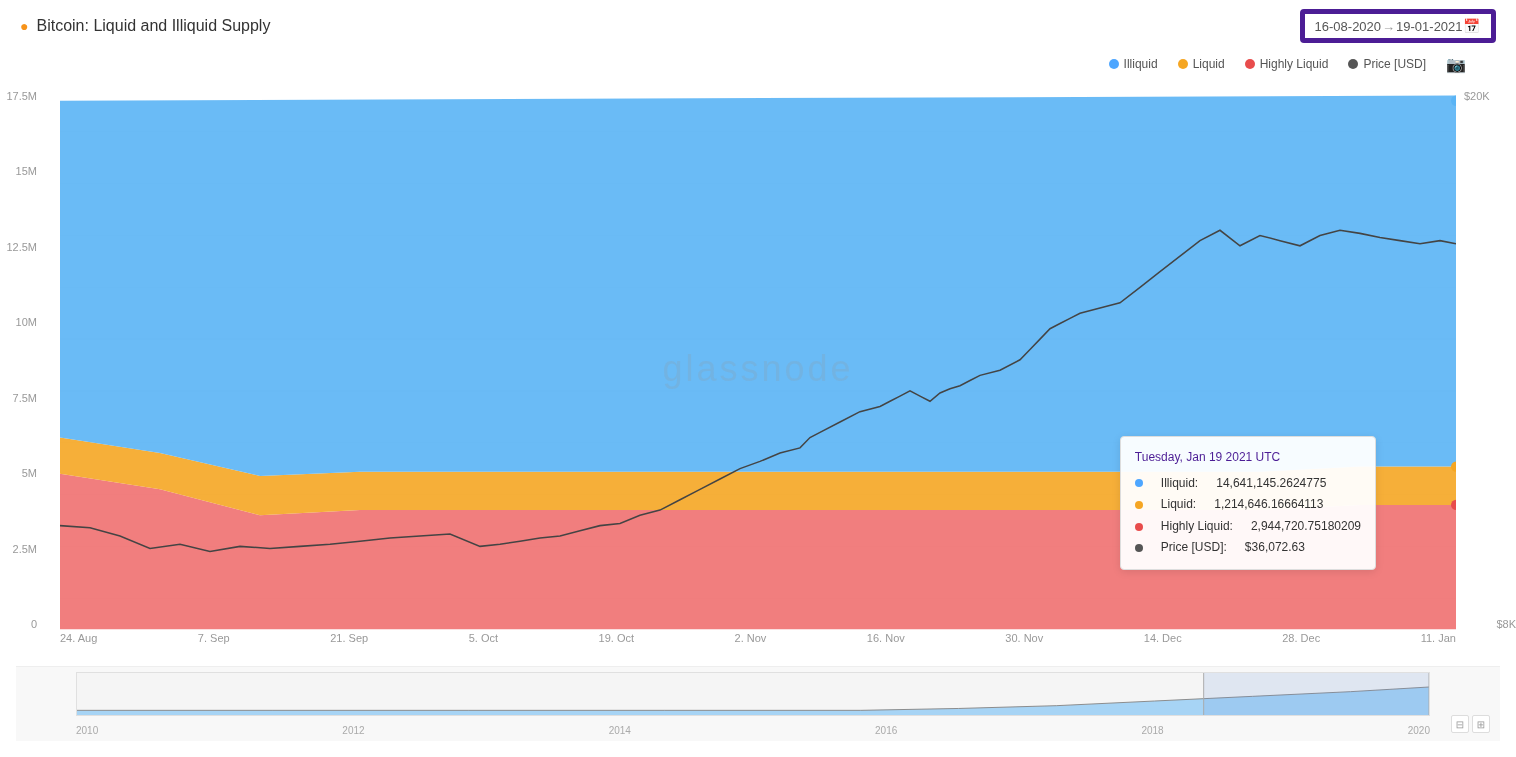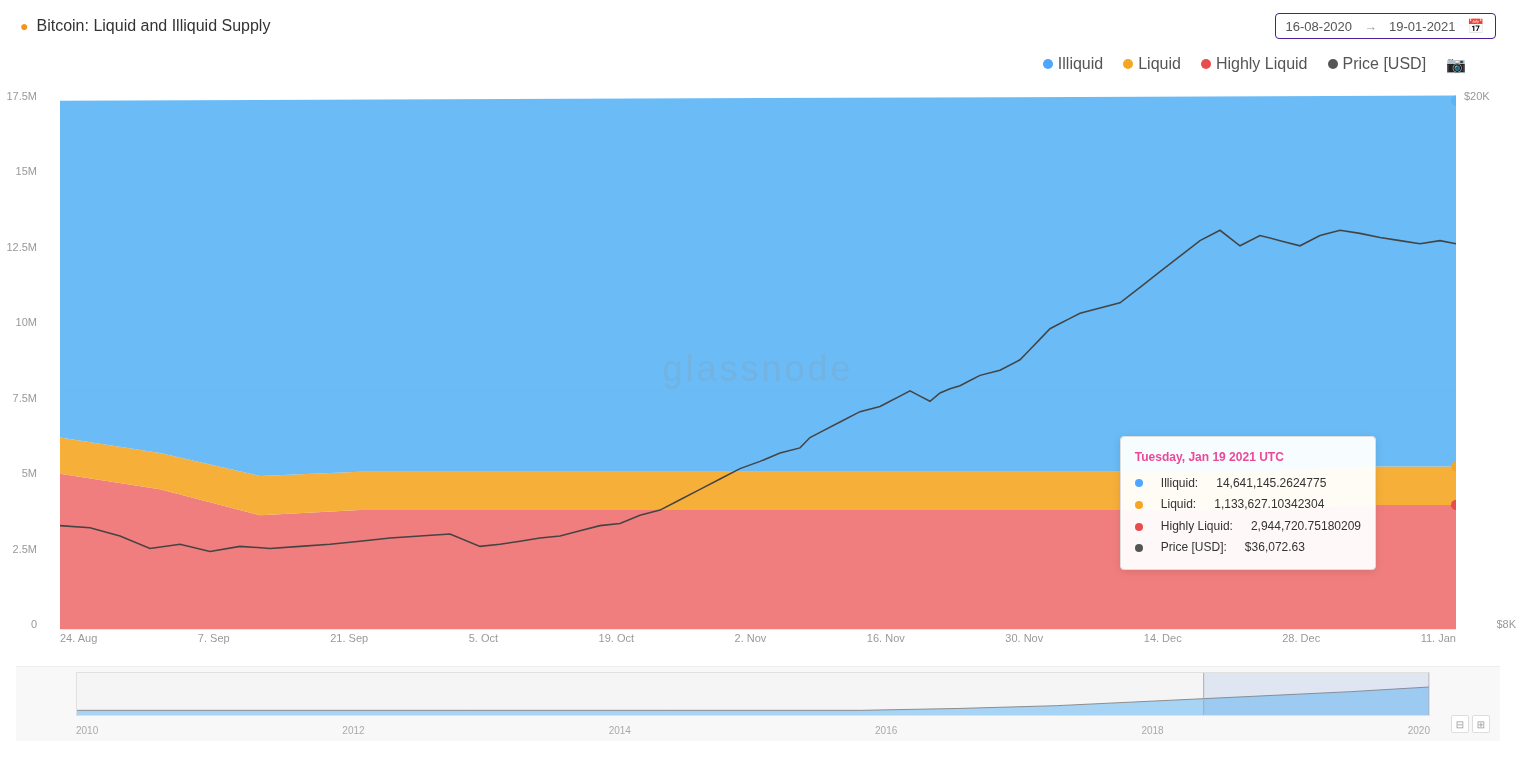--- a/index.html
+++ b/index.html
@@ -26,24 +26,24 @@
       font-weight: 500;
       color: #333;
       display: flex;
       align-items: center;
       gap: 8px;
     }
 
     .date-range {
       display: flex;
       align-items: center;
-      gap: 12px;
+      gap: 1px;
       font-size: 13px;
       color: #555;
-      border: 1px solid #4c1d95;
+      border: 5px solid #4c1d95;
       padding: 4px 10px;
       border-radius: 4px;
     }
 
     .date-range .arrow {
       color: #999;
     }
 
     .calendar-icon {
       color: #999;
@@ -56,21 +56,21 @@
       justify-content: flex-end;
       padding: 4px 50px 4px 0;
       gap: 20px;
       height: 32px;
     }
 
     .legend-item {
       display: flex;
       align-items: center;
       gap: 5px;
-      font-size: 16px;
+      font-size: 12px;
       color: #555;
     }
 
     .legend-dot {
       width: 10px; height: 10px;
       border-radius: 50%;
       display: inline-block;
     }
 
     .chart-area {
@@ -139,23 +139,23 @@
       font-size: 12px;
       color: #333;
       line-height: 1.8;
       right: 80px;
       bottom: 80px;
       min-width: 240px;
       box-shadow: 0 2px 8px rgba(0,0,0,0.1);
     }
 
     .tooltip-title {
-      font-weight: 700;
+      font-weight: 400;
       margin-bottom: 4px;
-      color: #ec4899;
+      color: #4c1d95;
     }
 
     .tooltip-row {
       display: flex;
       align-items: center;
       gap: 18px;
     }
 
     .tooltip-dot {
       width: 8px; height: 8px;
@@ -267,21 +267,21 @@
       <div class="tooltip">
         <div class="tooltip-title">Tuesday, Jan 19 2021 UTC</div>
         <div class="tooltip-row">
           <span class="tooltip-dot" style="background:#4da6ff;"></span>
           <span>Illiquid: </span>
           <span>14,641,145.2624775</span>
         </div>
         <div class="tooltip-row">
           <span class="tooltip-dot" style="background:#f5a623;"></span>
           <span>Liquid: </span>
-          <span>1,133,627.10342304</span>
+          <span>1,214,646.16664113</span>
         </div>
         <div class="tooltip-row">
           <span class="tooltip-dot" style="background:#e84c4c;"></span>
           <span>Highly Liquid: </span>
           <span>2,944,720.75180209</span>
         </div>
         <div class="tooltip-row">
           <span class="tooltip-dot" style="background:#555;"></span>
           <span>Price [USD]: </span>
           <span>$36,072.63</span>

